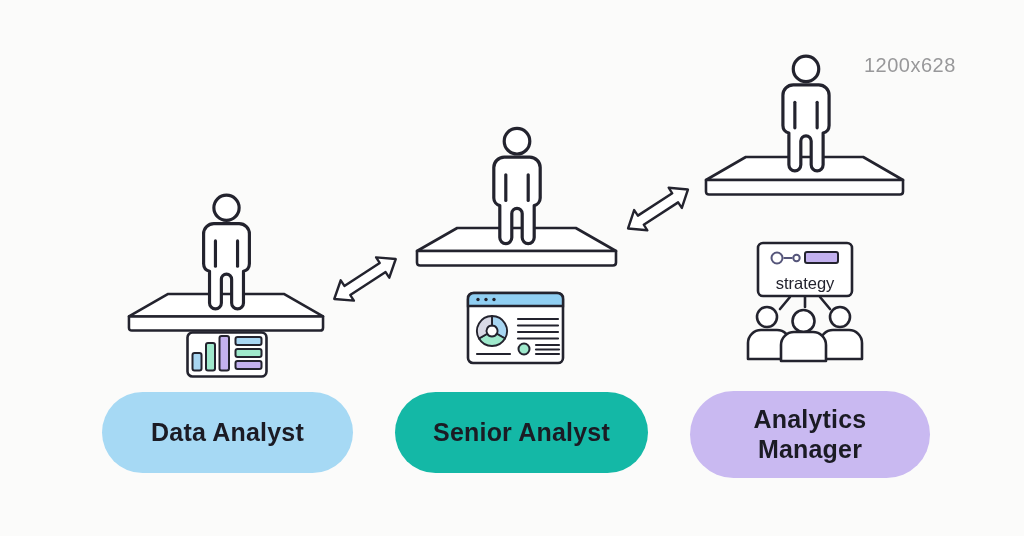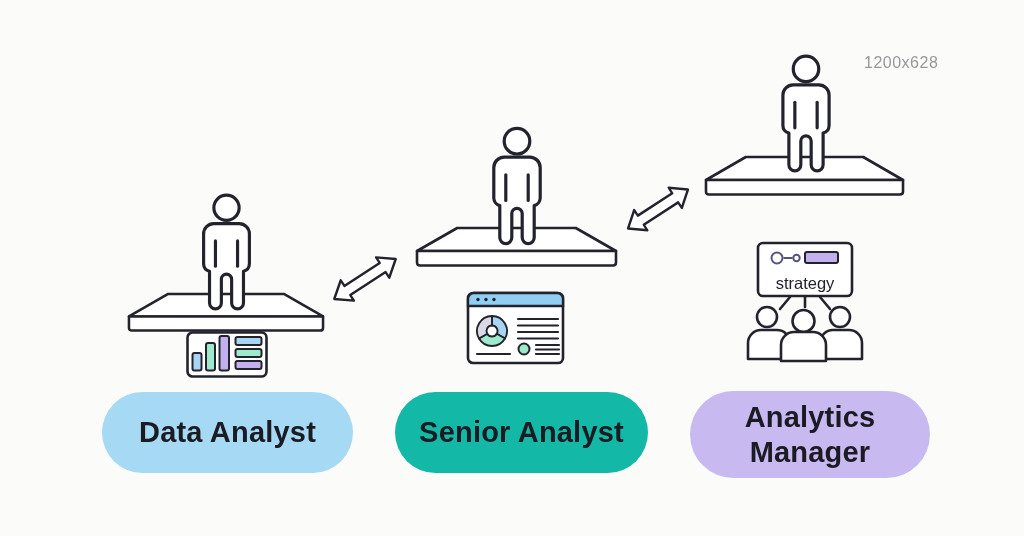--- a/index.html
+++ b/index.html
@@ -4,29 +4,29 @@
 <style>
   html,body{margin:0;padding:0;}
   body{font-family:"Liberation Sans", sans-serif; background:#e9e9e9;}
   .canvas{
     position:relative; width:1024px; height:536px; overflow:hidden;
     background:#fbfbfa; margin:0 auto;
   }
   .abs{position:absolute;}
   .size-label{
     position:absolute; left:864px; top:54px; width:110px;
-    font-size:16px; letter-spacing:0.5px; color:#98989a;
+    font-size:20px; letter-spacing:0.5px; color:#98989a;
     font-weight:400;
   }
   .pill{
     position:absolute; display:flex; align-items:center; justify-content:center;
     color:#1b1b24; text-align:center;
   }
   .pill .lbl{
-    font-size:29px; font-weight:600; line-height:1.18; letter-spacing:0.2px;
+    font-size:25px; font-weight:600; line-height:1.18; letter-spacing:0.2px;
   }
   .pill-1{left:102px; top:392px; width:251px; height:81px; border-radius:41px; background:#a6d9f4;}
   .pill-2{left:395px; top:392px; width:253px; height:81px; border-radius:41px; background:#14b8a6;}
   .pill-3{left:690px; top:391px; width:240px; height:87px; border-radius:44px; background:#c9b9f1;}
   .pill-3 .lbl{width:180px;}
   svg{display:block; overflow:visible;}
   .arrow-1{left:326px; top:264px; width:78px; height:30px; transform:rotate(-33deg);}
   .arrow-2{left:620px; top:194px; width:76px; height:30px; transform:rotate(-33deg);}
 </style>
 </head>

